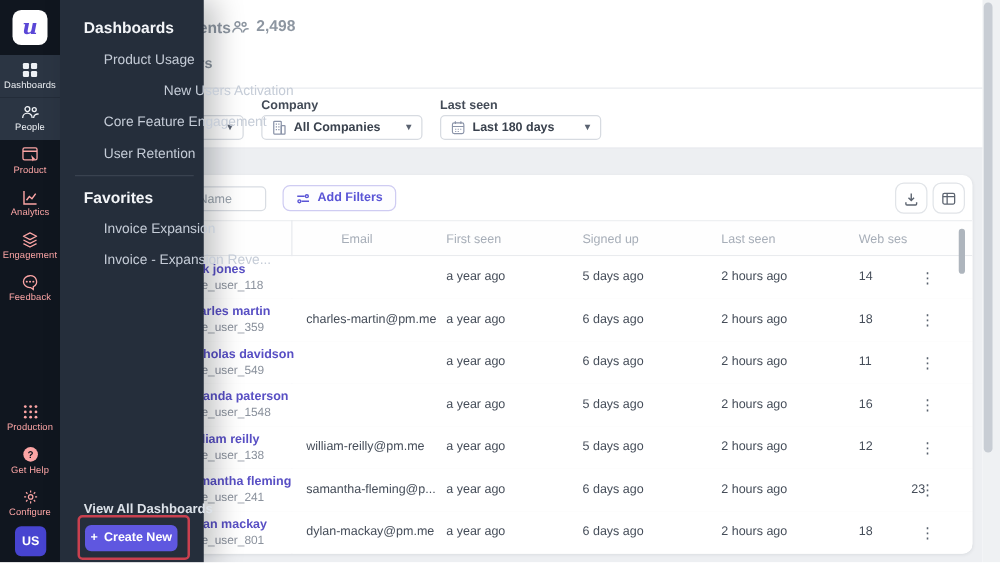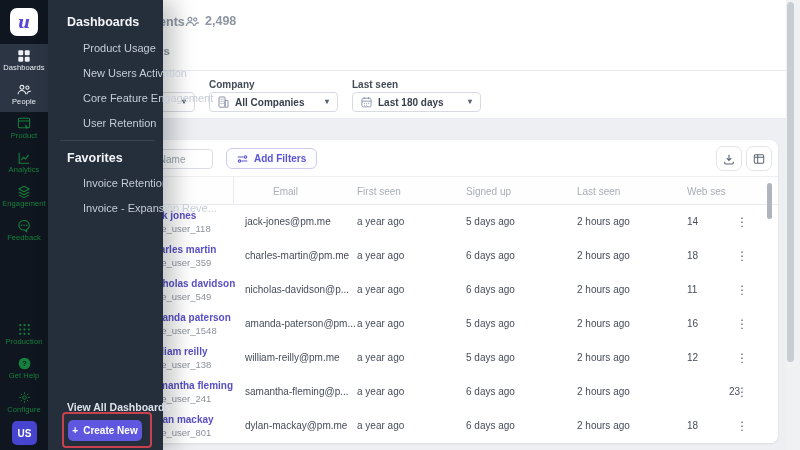--- a/index.html
+++ b/index.html
@@ -51,21 +51,21 @@
   
   .pg-scroll-track { left:786px; top:0; width:14px; height:450px; background:#eff1f3; }
   .pg-scroll-thumb { left:787px; top:2px; width:7px; height:360px; background:#c8cdd4; border-radius:4px; }
 
   
   .sidebar { left:0; top:0; width:48px; height:450px; background:#10161f; z-index:40; }
   .logo { left:10px; top:8px; width:28px; height:28px; background:#fff; border-radius:7px;
           display:flex; align-items:center; justify-content:center; color:#5a47d6;
           font-family:"DejaVu Serif", serif; font-style:italic; font-weight:700; font-size:17px; }
   .nav-item { position:absolute; left:0; width:48px; height:34px; text-align:center;
-          color:#15803d; cursor:pointer; }
+          color:#fca5a5; cursor:pointer; }
   .nav-item.active { background:#2b3543; color:#eef1f5; }
   .nav-item .nico { display:flex; justify-content:center; padding-top:5px; height:19px; }
   .nav-item .nlabel { font-size:7.5px; letter-spacing:.1px; display:block; line-height:9px; }
   .avatar { left:12px; top:421px; width:25px; height:24px; background:#4744d0; border-radius:5px;
           color:#fff; font-size:10px; font-weight:700; display:flex; align-items:center;
           justify-content:center; cursor:pointer; }
 
   
   .flyout { left:48px; top:0; width:115px; height:450px; background:#252e3b; z-index:50;
           box-shadow:10px 0 22px rgba(2,6,12,.25); }
@@ -174,21 +174,20 @@
       <div class="th" style="left:513px;">Last seen</div>
       <div class="th" style="left:623px;">Web ses</div>
     </div>
     <div class="abs frozen-divider"></div>
 
     <div class="trow" style="top:65px;">
       <div class="namecell">
           <div class="uname">jack jones</div>
         <div class="uid">core_user_118</div>
         </div>
-      <div class="cell" style="left:181px;">jack-jones@pm.me</div>
       <div class="cell" style="left:293px;">a year ago</div>
       <div class="cell" style="left:402px;">5 days ago</div>
       <div class="cell" style="left:513px;">2 hours ago</div>
       <div class="cell" style="left:623px;">14</div>
       <div class="kebab">⋮</div>
     </div>
     <div class="rsep" style="top:99px;"></div>
 
     <div class="trow" style="top:99px;">
       <div class="namecell">
@@ -202,35 +201,33 @@
       <div class="cell" style="left:623px;">18</div>
       <div class="kebab">⋮</div>
     </div>
     <div class="rsep" style="top:133px;"></div>
 
     <div class="trow" style="top:133px;">
       <div class="namecell">
           <div class="uname">nicholas davidson</div>
         <div class="uid">core_user_549</div>
         </div>
-      <div class="cell" style="left:181px;">nicholas-davidson@p...</div>
       <div class="cell" style="left:293px;">a year ago</div>
       <div class="cell" style="left:402px;">6 days ago</div>
       <div class="cell" style="left:513px;">2 hours ago</div>
       <div class="cell" style="left:623px;">11</div>
       <div class="kebab">⋮</div>
     </div>
     <div class="rsep" style="top:167px;"></div>
 
     <div class="trow" style="top:167px;">
       <div class="namecell">
           <div class="uname">amanda paterson</div>
         <div class="uid">core_user_1548</div>
         </div>
-      <div class="cell" style="left:181px;">amanda-paterson@pm...</div>
       <div class="cell" style="left:293px;">a year ago</div>
       <div class="cell" style="left:402px;">5 days ago</div>
       <div class="cell" style="left:513px;">2 hours ago</div>
       <div class="cell" style="left:623px;">16</div>
       <div class="kebab">⋮</div>
     </div>
     <div class="rsep" style="top:201px;"></div>
 
     <div class="trow" style="top:201px;">
       <div class="namecell">
@@ -384,26 +381,26 @@
       </span>
       <span class="nlabel">Configure</span>
     </div>
 
     <div class="abs avatar">US</div>
   </div>
 
   <div class="abs flyout">
     <div class="fly-title" style="top:15px;">Dashboards</div>
     <div class="fly-item" style="top:42px;">Product Usage</div>
-    <div class="fly-item" style="top:67px;">New Users Activation</div>
+    <div class="fly-item" style="top:67px;margin-left:48px;">New Users Activation</div>
     <div class="fly-item" style="top:92px;">Core Feature Engagement</div>
     <div class="fly-item" style="top:117px;">User Retention</div>
     <div class="fly-divider" style="top:140px;"></div>
     <div class="fly-title" style="top:151px;">Favorites</div>
-    <div class="fly-item" style="top:177px;">Invoice Retention</div>
+    <div class="fly-item" style="top:177px;">Invoice Expansion</div>
     <div class="fly-item" style="top:202px;">Invoice - Expansion Reve...</div>
 
     <div class="view-all">View All Dashboards</div>
     <button class="create-btn">
       <span>+</span>
       <span>Create New</span>
     </button>
     <div class="annotation"></div>
   </div>
 

